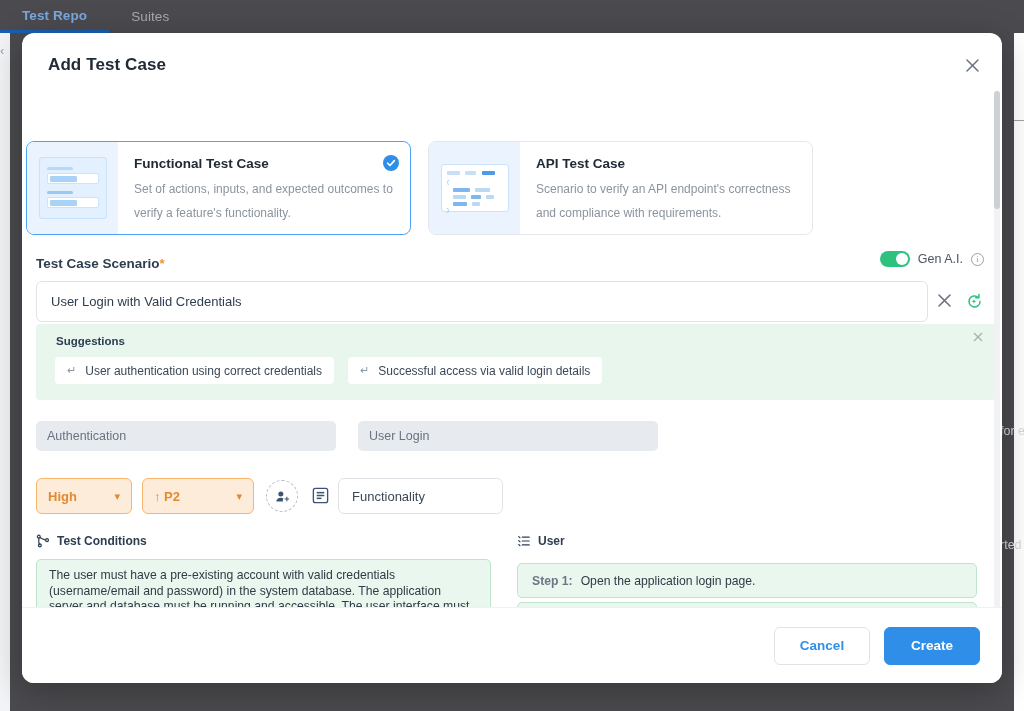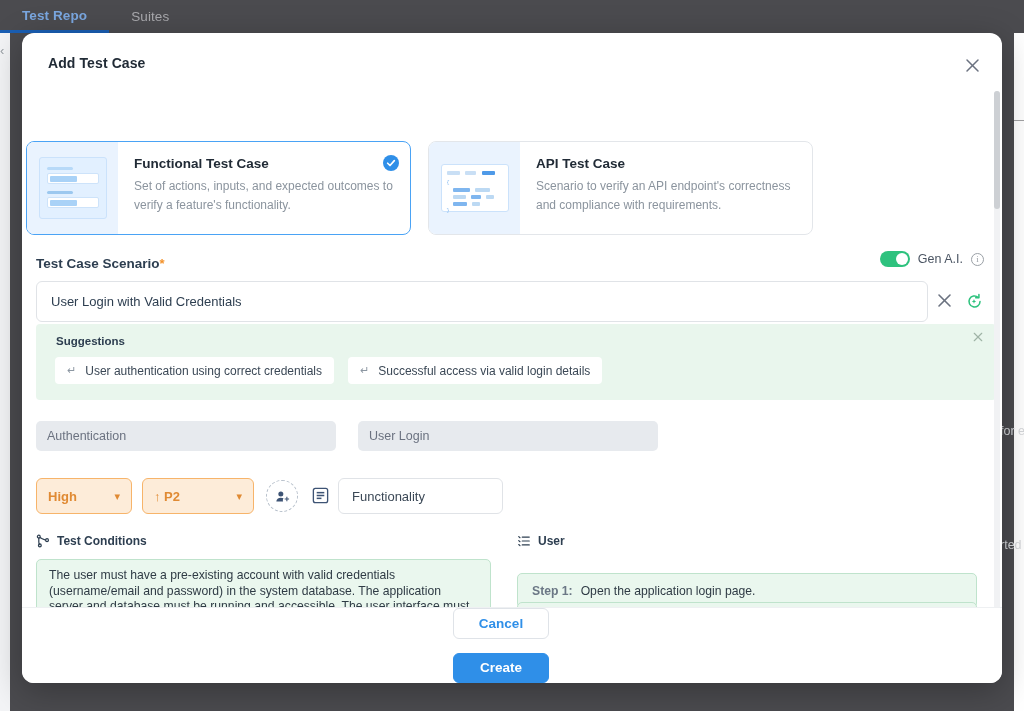--- a/index.html
+++ b/index.html
@@ -59,21 +59,21 @@
     position: absolute; right: 2px; top: 58px; width: 6px; height: 550px;
     background: #f1f2f4; border-radius: 3px;
   }
   .modal-scroll-thumb {
     position: absolute; right: 2px; top: 58px; width: 6px; height: 118px;
     background: #cdd0d4; border-radius: 3px;
   }
 
   .modal-title {
     position: absolute; left: 26px; top: 22px;
-    font-size: 14px; font-weight: 700; color: #212b36; letter-spacing: .1px;
+    font-size: 17px; font-weight: 700; color: #212b36; letter-spacing: .1px;
   }
   .modal-close {
     position: absolute; right: 18px; top: 20px; width: 24px; height: 24px;
     display: flex; align-items: center; justify-content: center;
     color: #6b7280; cursor: pointer;
   }
 
   .modal-body {
     position: absolute; left: 0; top: 58px; width: 980px; height: 545px;
     overflow: hidden;
@@ -108,21 +108,21 @@
     background: #a9d2f7; border-radius: 1px;
   }
   .thumb-code {
     width: 68px; height: 48px; border: 1px solid #cbe2fb; border-radius: 3px;
     background: #ffffff; padding: 5px 5px 0 5px; font-size: 5px; line-height: 7px;
     color: #7fb6ef; font-family: "Liberation Mono", monospace;
   }
   .cbar { height: 4px; border-radius: 1px; display: inline-block; vertical-align: middle; }
   .type-text { padding: 14px 14px 0 16px; flex: 1; }
   .type-name { font-size: 13.5px; font-weight: 700; color: #212b36; margin-bottom: 6px; }
-  .type-desc { font-size: 12px; color: #8b949e; line-height: 19px; }
+  .type-desc { font-size: 12px; color: #8b949e; line-height: 24px; }
   .check-badge {
     position: absolute; right: 11px; top: 13px; width: 16px; height: 16px;
     border-radius: 50%; background: #2f8fe8; display: flex;
     align-items: center; justify-content: center;
   }
 
   
   .scen-label {
     position: absolute; left: 14px; top: 165px;
     font-size: 13.5px; font-weight: 700; color: #2d3e50;
@@ -229,35 +229,35 @@
     background: #eaf7ee; border: 1px solid #bfe3cc; border-radius: 5px;
     padding: 8px 12px; font-size: 12.2px; line-height: 15.5px; color: #2f3b45;
     overflow: hidden;
   }
   .step-box {
     position: absolute; left: 495px; width: 460px; height: 35px;
     background: #eaf7ee; border: 1px solid #bfe3cc; border-radius: 5px;
     display: flex; align-items: center; padding: 0 14px; gap: 8px;
     font-size: 12.2px; color: #2f3b45; overflow: hidden;
   }
-  #step-1 { top: 482px; }
+  #step-1 { top: 472px; }
   #step-2 { top: 511px; }
   .step-no { font-weight: 700; color: #6b7785; }
 
   .fade-mask {
     position: absolute; left: 0; top: 528px; width: 980px; height: 18px;
     background: linear-gradient(to bottom, rgba(255,255,255,0), #fff 85%);
   }
 
   
   .modal-footer {
     position: absolute; left: 0; bottom: 0; width: 980px; height: 76px;
     background: #fff; border-top: 1px solid #eef0f2;
     display: flex; align-items: center; justify-content: flex-end;
-    gap: 14px; padding-right: 22px; flex-direction: column;
+    gap: 14px; padding-right: 22px;
   }
   .btn {
     height: 38px; border-radius: 6px; font-size: 13.5px; font-weight: 700;
     display: flex; align-items: center; justify-content: center; cursor: pointer;
   }
   .btn-cancel { width: 96px; border: 1px solid #dfe3e8; background: #fff; color: #2f8fe8; }
   .btn-create { width: 96px; background: #2f8fe8; color: #fff; border: 1px solid #2f8fe8; }
 </style>
 </head>
 <body>

